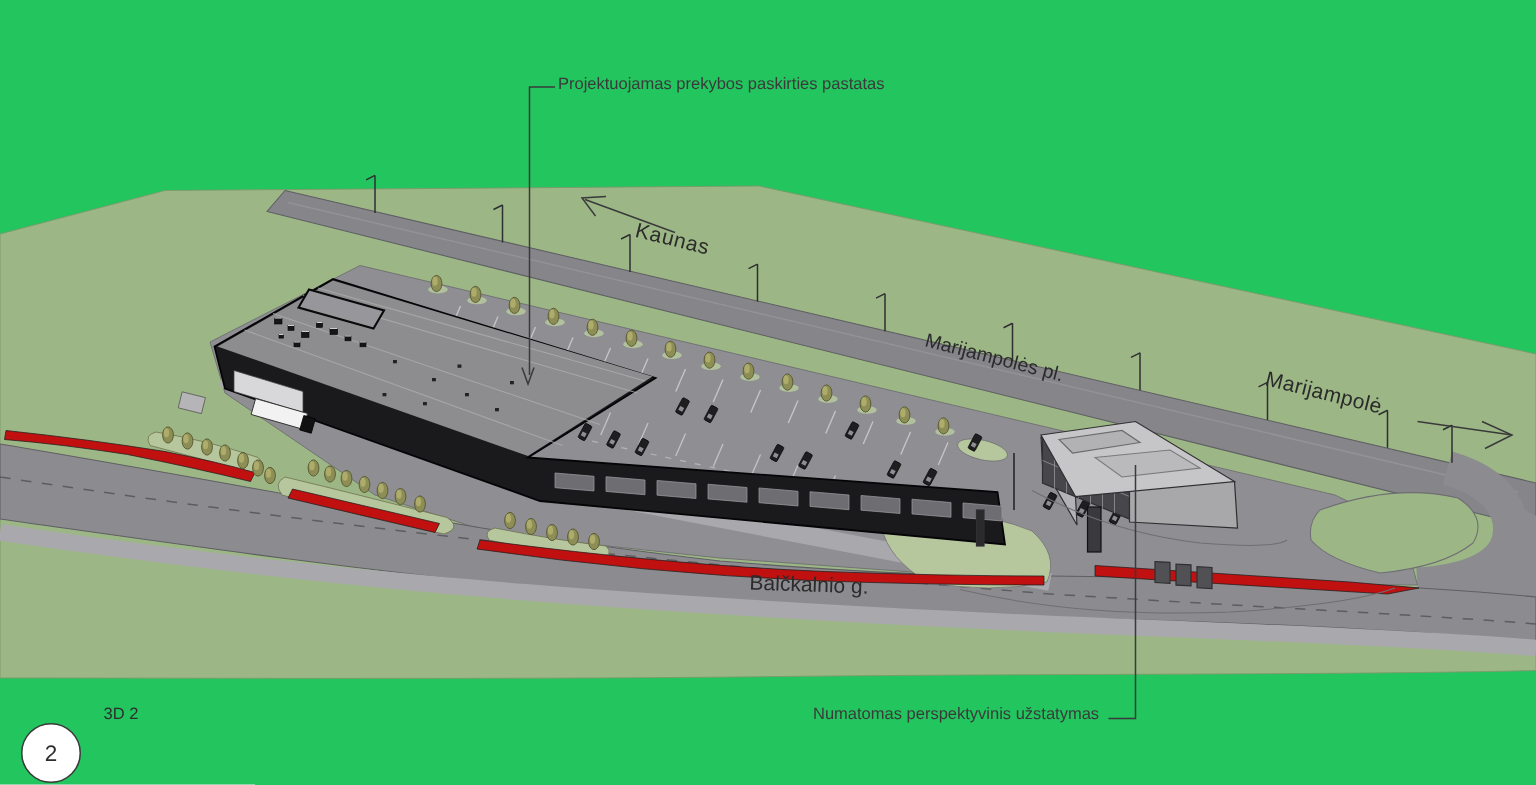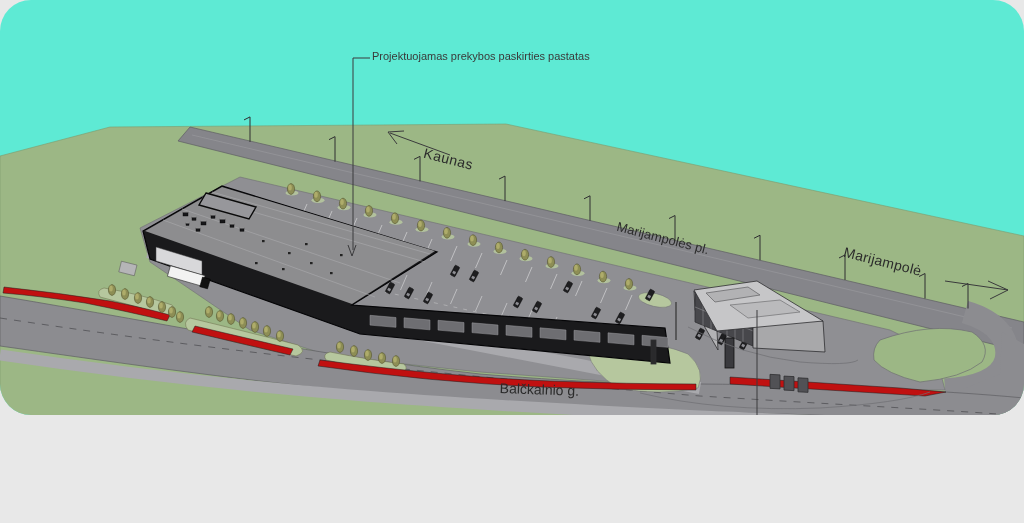--- a/index.html
+++ b/index.html
@@ -1,17 +1,17 @@
 <!DOCTYPE html>
 <html style="--c-grass: #9CB785; --c-island: #B6C79E; --c-highway: #85858A; --c-road: #8C8C90; --c-paving: #8F8F93; --c-sidewalk: #A9A9AD; --c-red: #C01010; --c-building: #1A1A1C; --c-roof: #8D8D8F; --c-tree: #8D8E55; --c-tree-dark: #55562F; --c-tree-light: #B9B671; --c-future: #B3B3B5; --c-glass: #47474B; --c-text: #3A3A3A;"><head>
 <meta charset="utf-8">
 <style>
   html,body{margin:0;padding:0;background:#e8e8e8;}
-  #canvas{position:relative;width:1024px;height:415px;background:#5eead4;overflow:hidden;
-          font-family:"Liberation Sans","DejaVu Sans",sans-serif;border-radius:31px;}
+  #canvas{position:relative;width:1024px;height:523px;background:#22c55e;overflow:hidden;
+          font-family:"Liberation Sans","DejaVu Sans",sans-serif;}
   #scene{position:absolute;left:0;top:0;}
   .lbl{position:absolute;color:#333;white-space:nowrap;transform-origin:left top;}
   .ann{font-size:11px;color:#3a3a3a;}
   .road-lbl{color:#2b2b2b;}
   #lbl-kaunas{left:426px;top:145px;font-size:14px;transform:rotate(14deg);letter-spacing:.5px;}
   #lbl-marijampoles-pl{left:619px;top:219px;font-size:13px;transform:rotate(14.5deg);}
   #lbl-marijampole{left:846px;top:244px;font-size:14px;transform:rotate(14deg);letter-spacing:.3px;}
   #lbl-balckalnio{left:500px;top:380px;font-size:14px;transform:rotate(2deg);}
   #ann-building{left:372px;top:50px;}
   #ann-future{left:542px;top:470px;}
@@ -354,18 +354,19 @@
     <polyline points="988,281 1008,290 990,299"></polyline>
     <polyline points="739,479 757,479 757,310"></polyline>
   </g>
 </svg>
 
 <div class="lbl ann" id="ann-building">Projektuojamas prekybos paskirties pastatas</div>
 <div class="lbl road-lbl" id="lbl-kaunas">Kaunas</div>
 <div class="lbl road-lbl" id="lbl-marijampoles-pl">Marijampolės pl.</div>
 <div class="lbl road-lbl" id="lbl-marijampole">Marijampolė</div>
 <div class="lbl road-lbl" id="lbl-balckalnio">Balčkalnio g.</div>
+<div class="lbl ann" id="ann-future">Numatomas perspektyvinis užstatymas</div>
 <div class="lbl" id="view-label">3D 2</div>
 <div id="view-circle">
   <span>2</span>
 </div>
 
 </div>
 
 </body></html>

